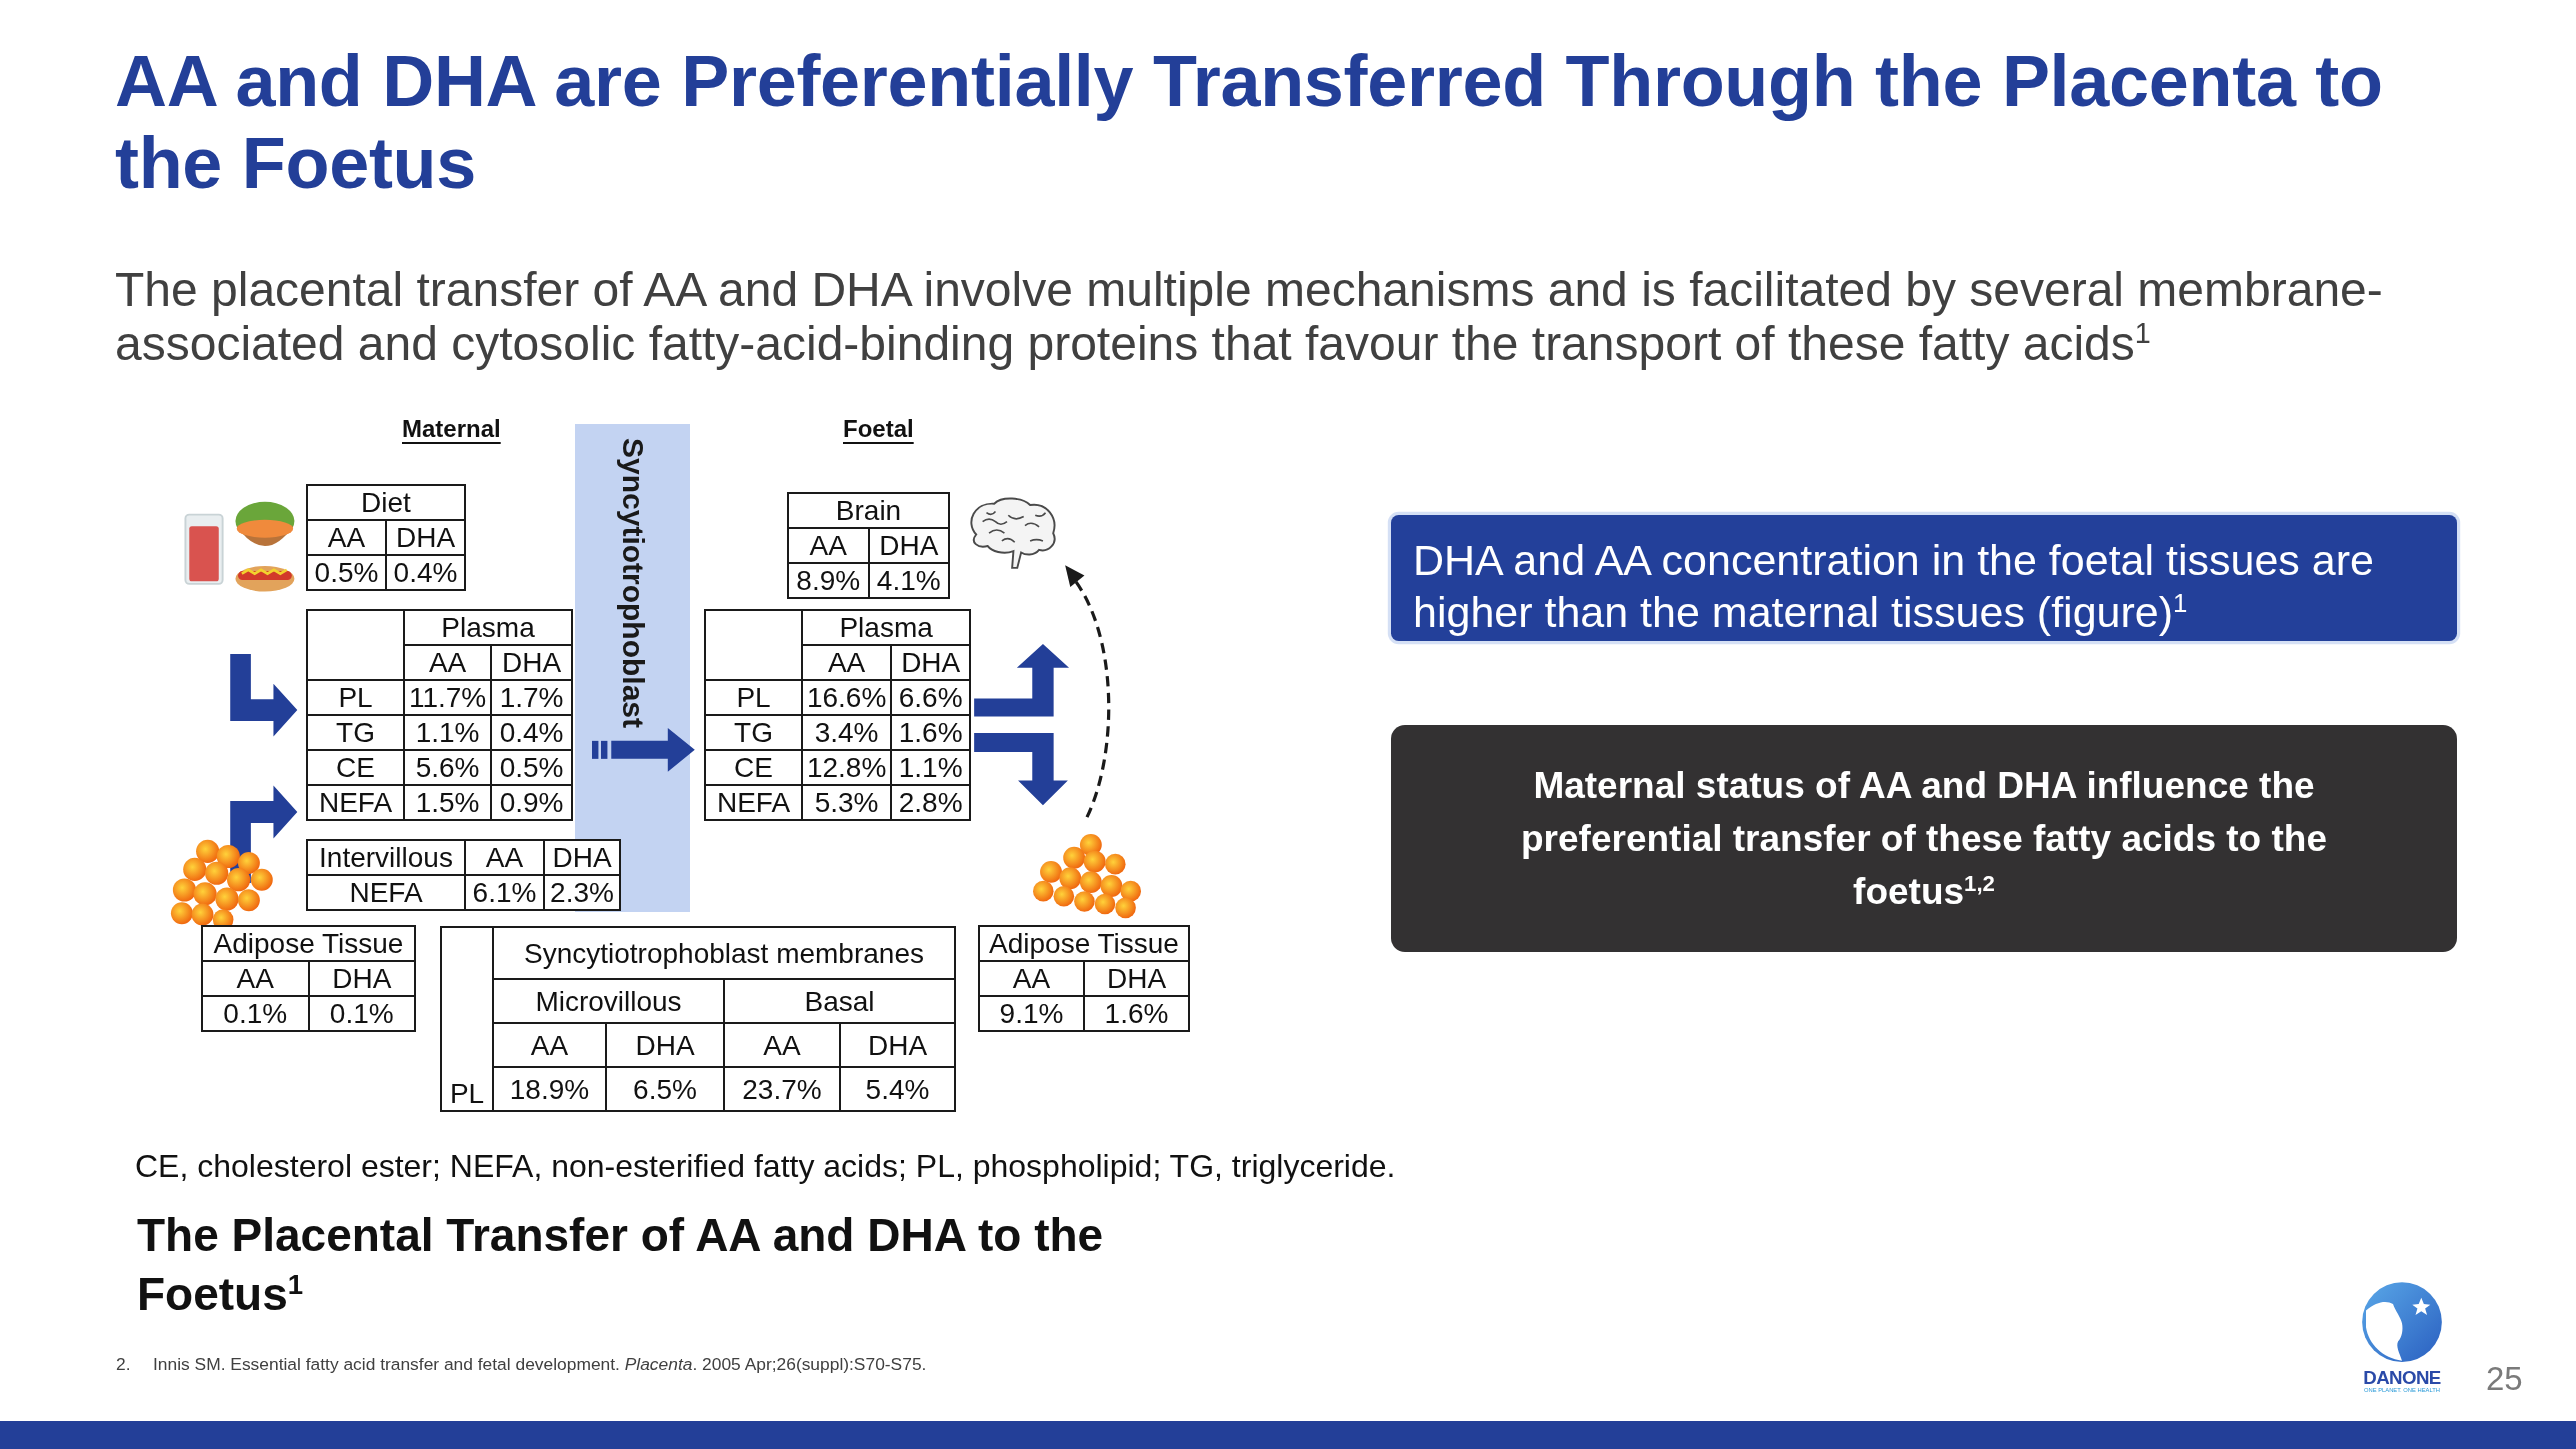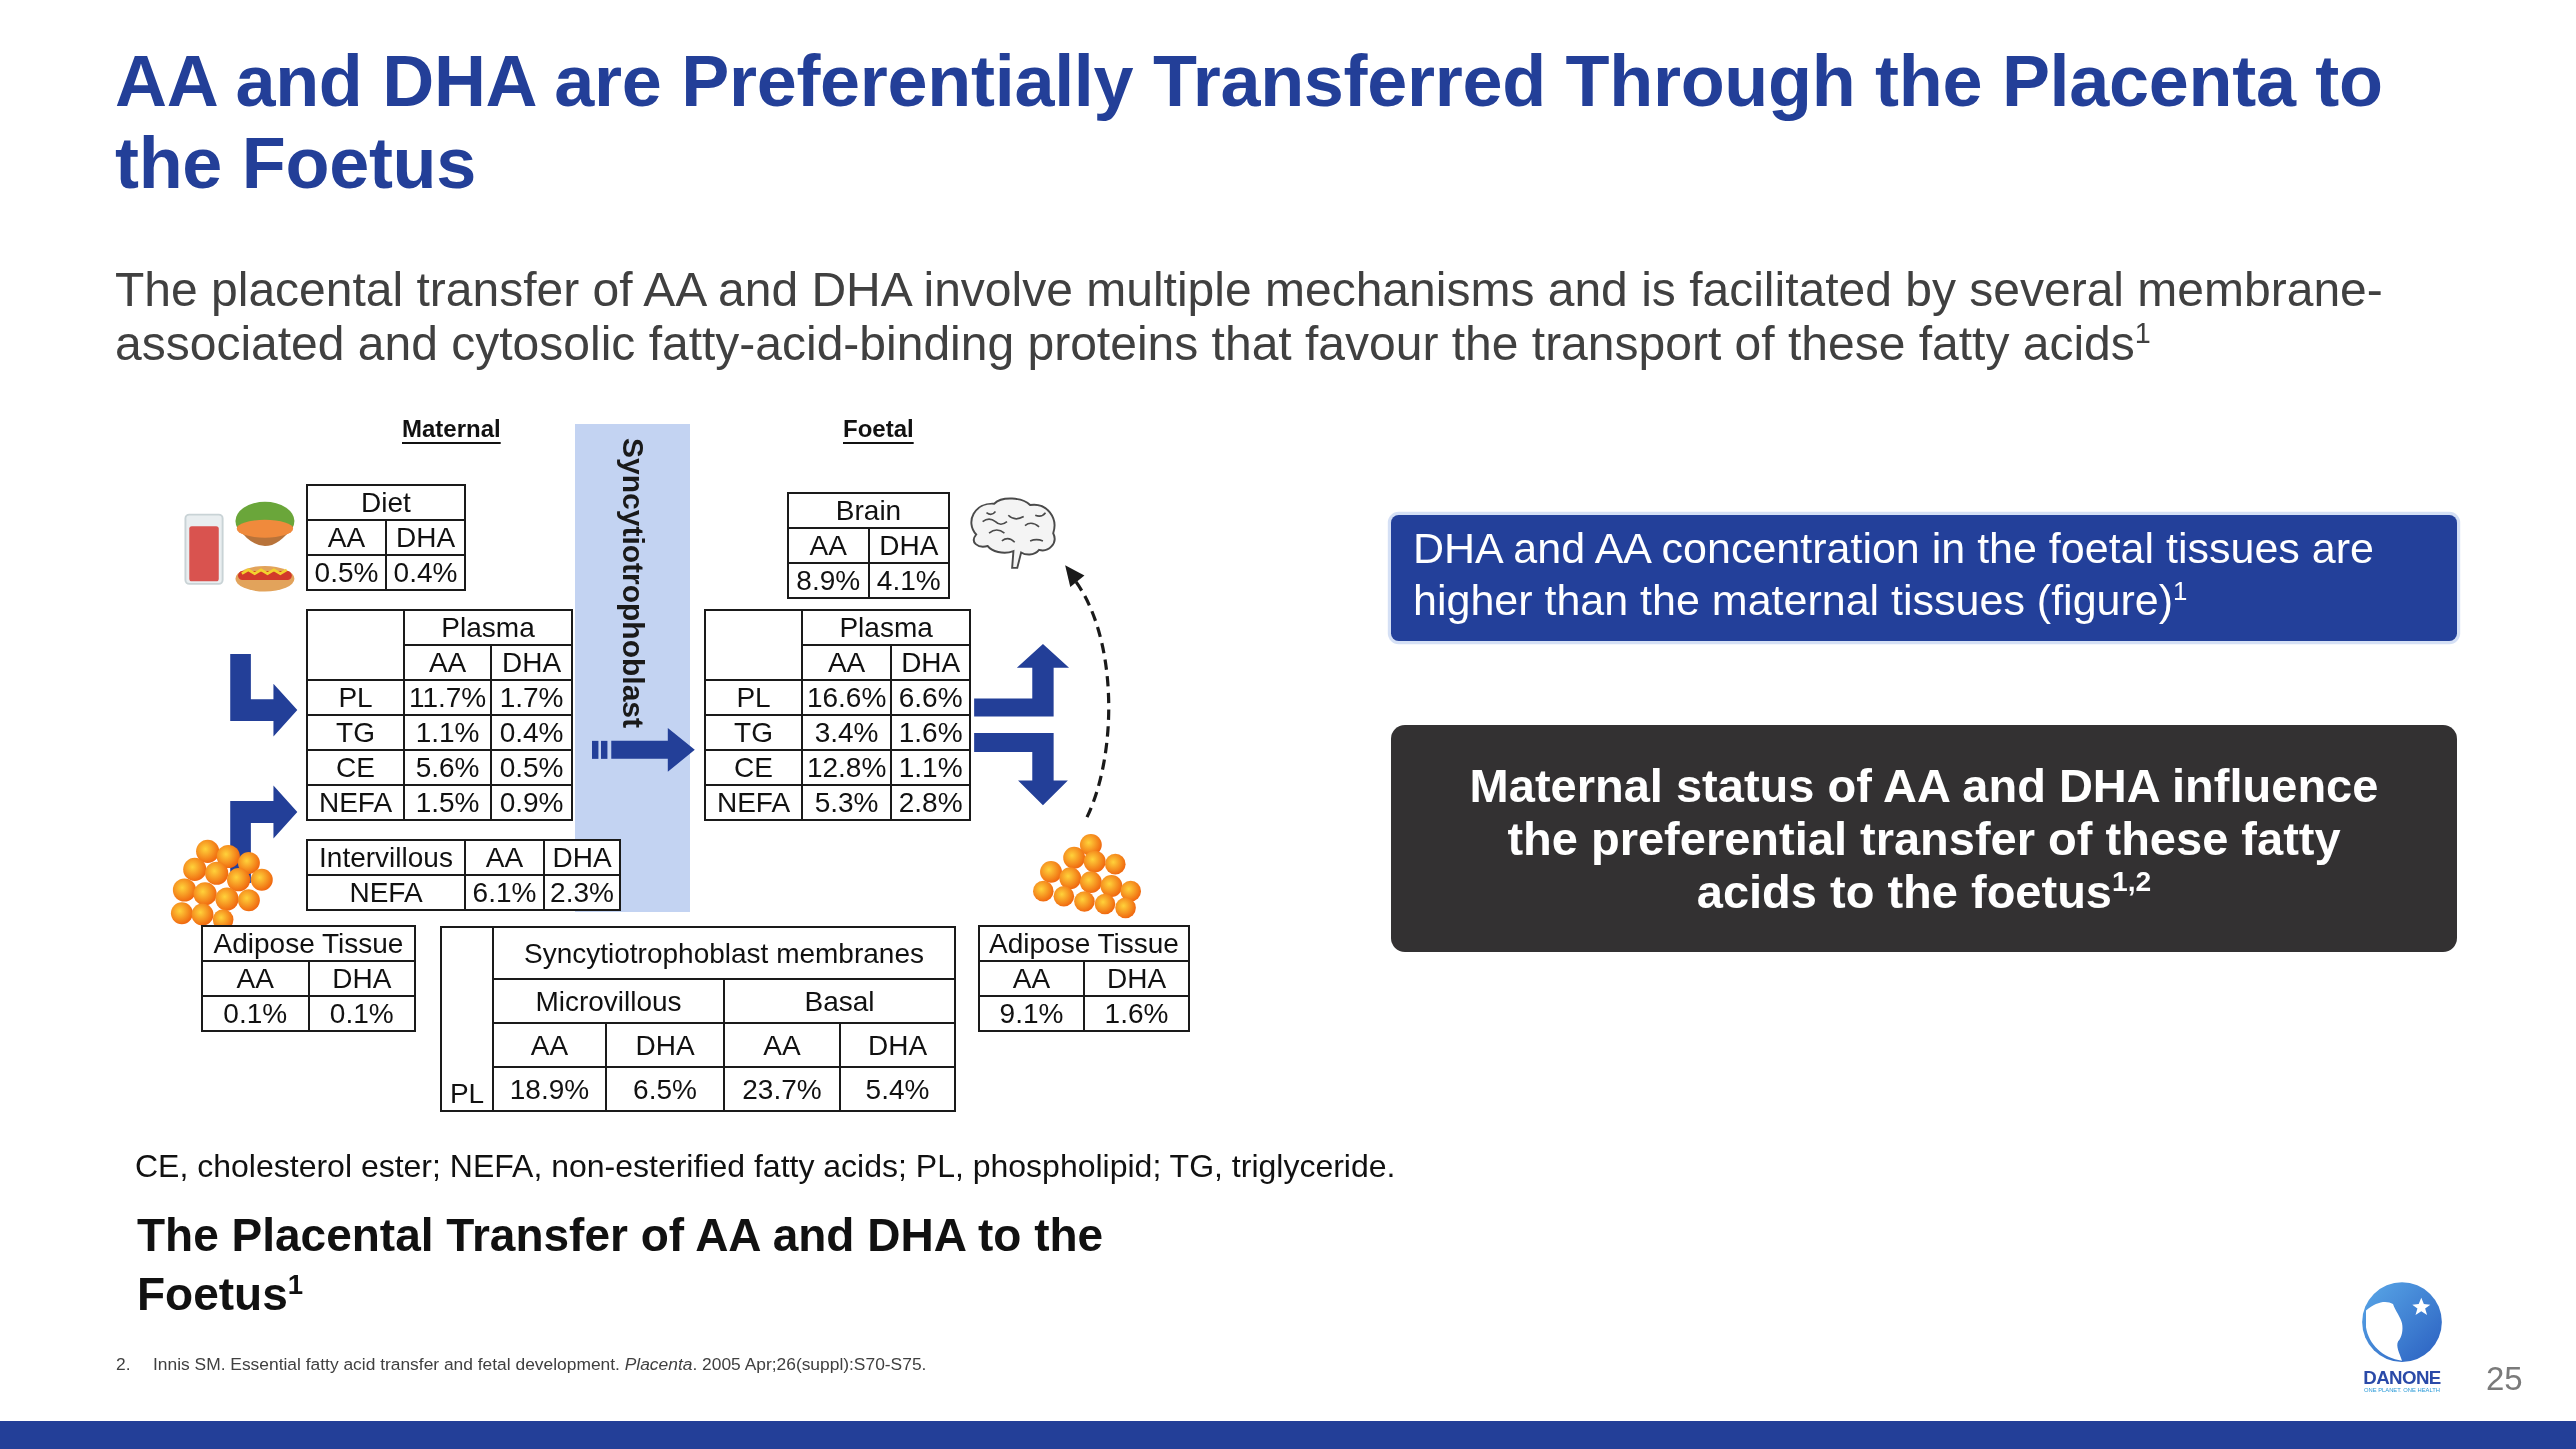--- a/index.html
+++ b/index.html
@@ -14,22 +14,22 @@
   .diagram { position: absolute; left: 0; top: 0; width: 1288px; height: 1133px; }
   .tbl { position: absolute; border-collapse: collapse; font-size: 28px; color: #111; background: #fff; }
   .tbl td { border: 2.6px solid #1a1a1a; text-align: center; padding: 0 3.9px; white-space: nowrap; line-height: 33px; }
   .tbl td.blank { border-bottom: none; }
   .heading { position: absolute; font-size: 24px; font-weight: 700; text-decoration: underline; text-underline-offset: 5.2px; color: #111; margin-left: 28px; }
   .sync-band { position: absolute; left: 575px; top: 424px; width: 115px; height: 488px; background: #c3d3f2; }
   .sync-label { position: absolute; left: 575px; top: 438px; width: 115px; height: 283px; writing-mode: vertical-rl; font-size: 30px; font-weight: 700; color: #1a1a1a; display: flex; align-items: center; justify-content: flex-start; }
   .icon { position: absolute; }
 
   
-  .callout-blue { position: absolute; left: 1391px; top: 515px; width: 1066px; height: 126px; background: #23409a; border-radius: 7.7px; box-shadow: 0 0 0 3.2px #d5e0f5; color: #fff; font-size: 43px; line-height: 52px; padding: 7px 22px; }
-  .callout-dark { position: absolute; left: 1391px; top: 725px; width: 1066px; height: 227px; background: #333132; border-radius: 14px; color: #fff; font-size: 47px; font-weight: 700; line-height: 53px; text-align: center; display: flex; align-items: center; justify-content: center; padding: 14px 58px; }
+  .callout-blue { position: absolute; left: 1391px; top: 515px; width: 1066px; height: 126px; background: #23409a; border-radius: 7.7px; box-shadow: 0 0 0 3.2px #d5e0f5; color: #fff; font-size: 43px; line-height: 52px; padding: 19px 22px; }
+  .callout-dark { position: absolute; left: 1391px; top: 725px; width: 1066px; height: 227px; background: #333132; border-radius: 14px; color: #fff; font-size: 37px; font-weight: 700; line-height: 53px; text-align: center; display: flex; align-items: center; justify-content: center; padding: 14px 58px; }
 
   .abbrev { position: absolute; left: 135px; top: 1148px; font-size: 32px; color: #111; }
   .caption { position: absolute; left: 137px; top: 1206px; width: 1095px; font-size: 46px; font-weight: 700; line-height: 59px; color: #111; }
   .refs { position: absolute; left: 116px; top: 1352px; font-size: 17.4px; line-height: 24px; color: #404040; }
   .refs .num { display: inline-block; width: 37px; }
   .refs i { font-style: italic; }
 
   .logo { position: absolute; left: 2357px; top: 1282px; width: 90px; height: 117px; }
   .page-num { position: absolute; left: 2486px; top: 1360px; font-size: 33px; color: #7a7a7a; }
   .footer-bar { position: absolute; left: 0; top: 1421px; width: 2576px; height: 28px; background: #233f98; }

